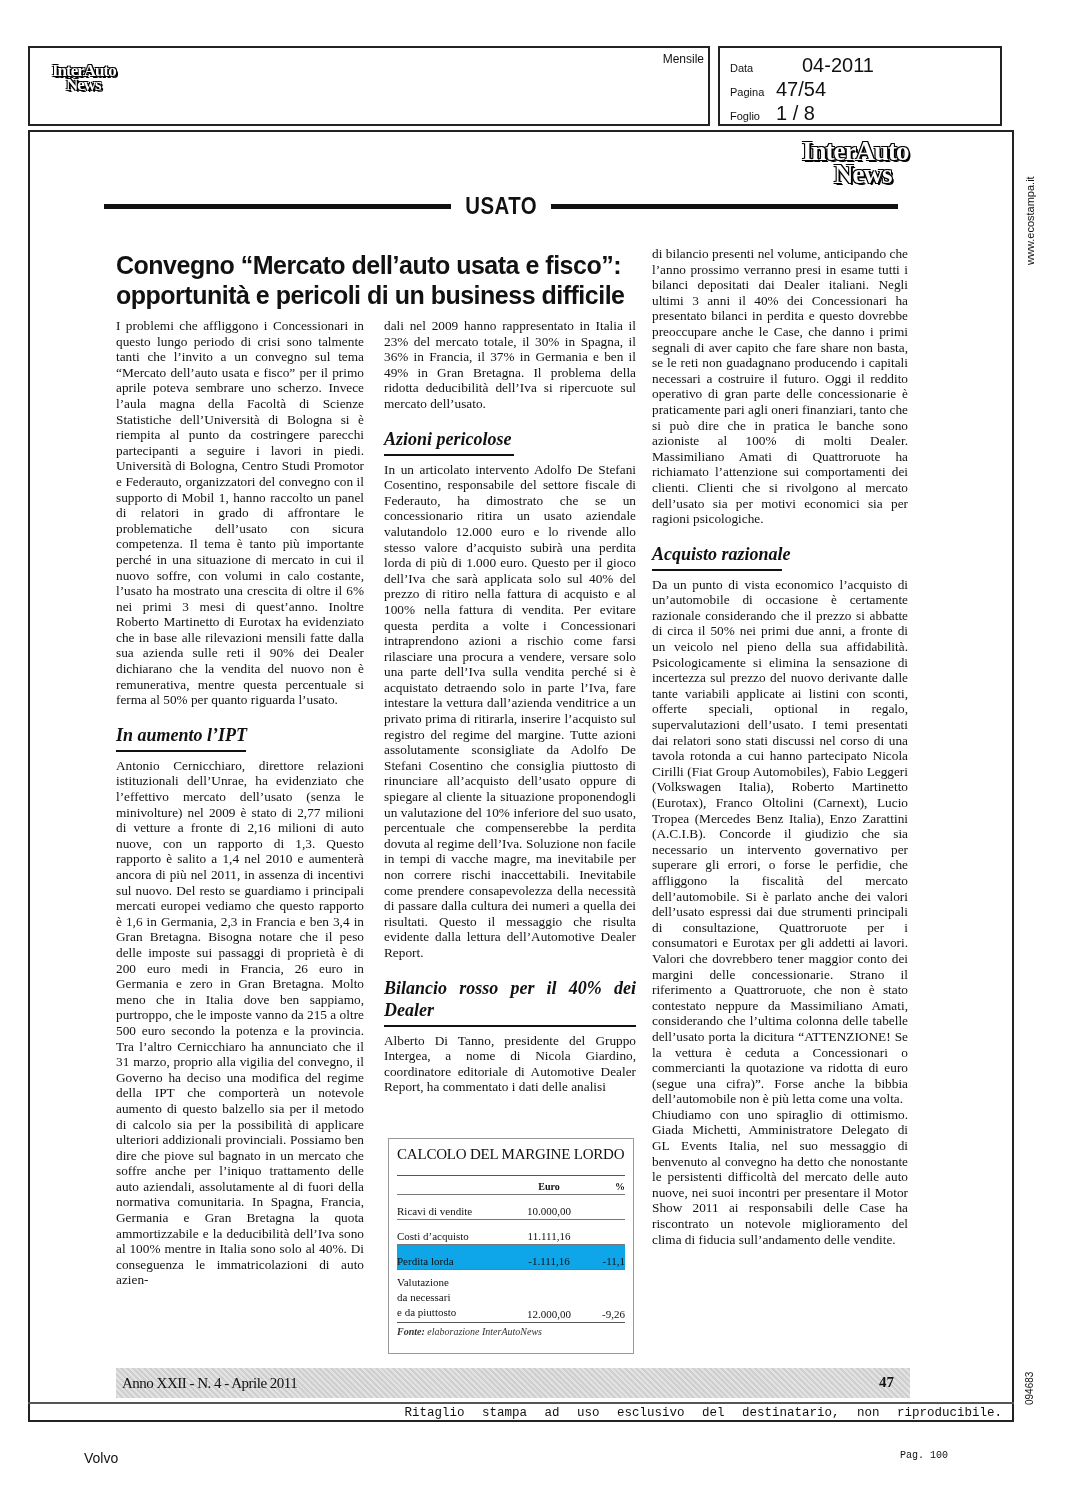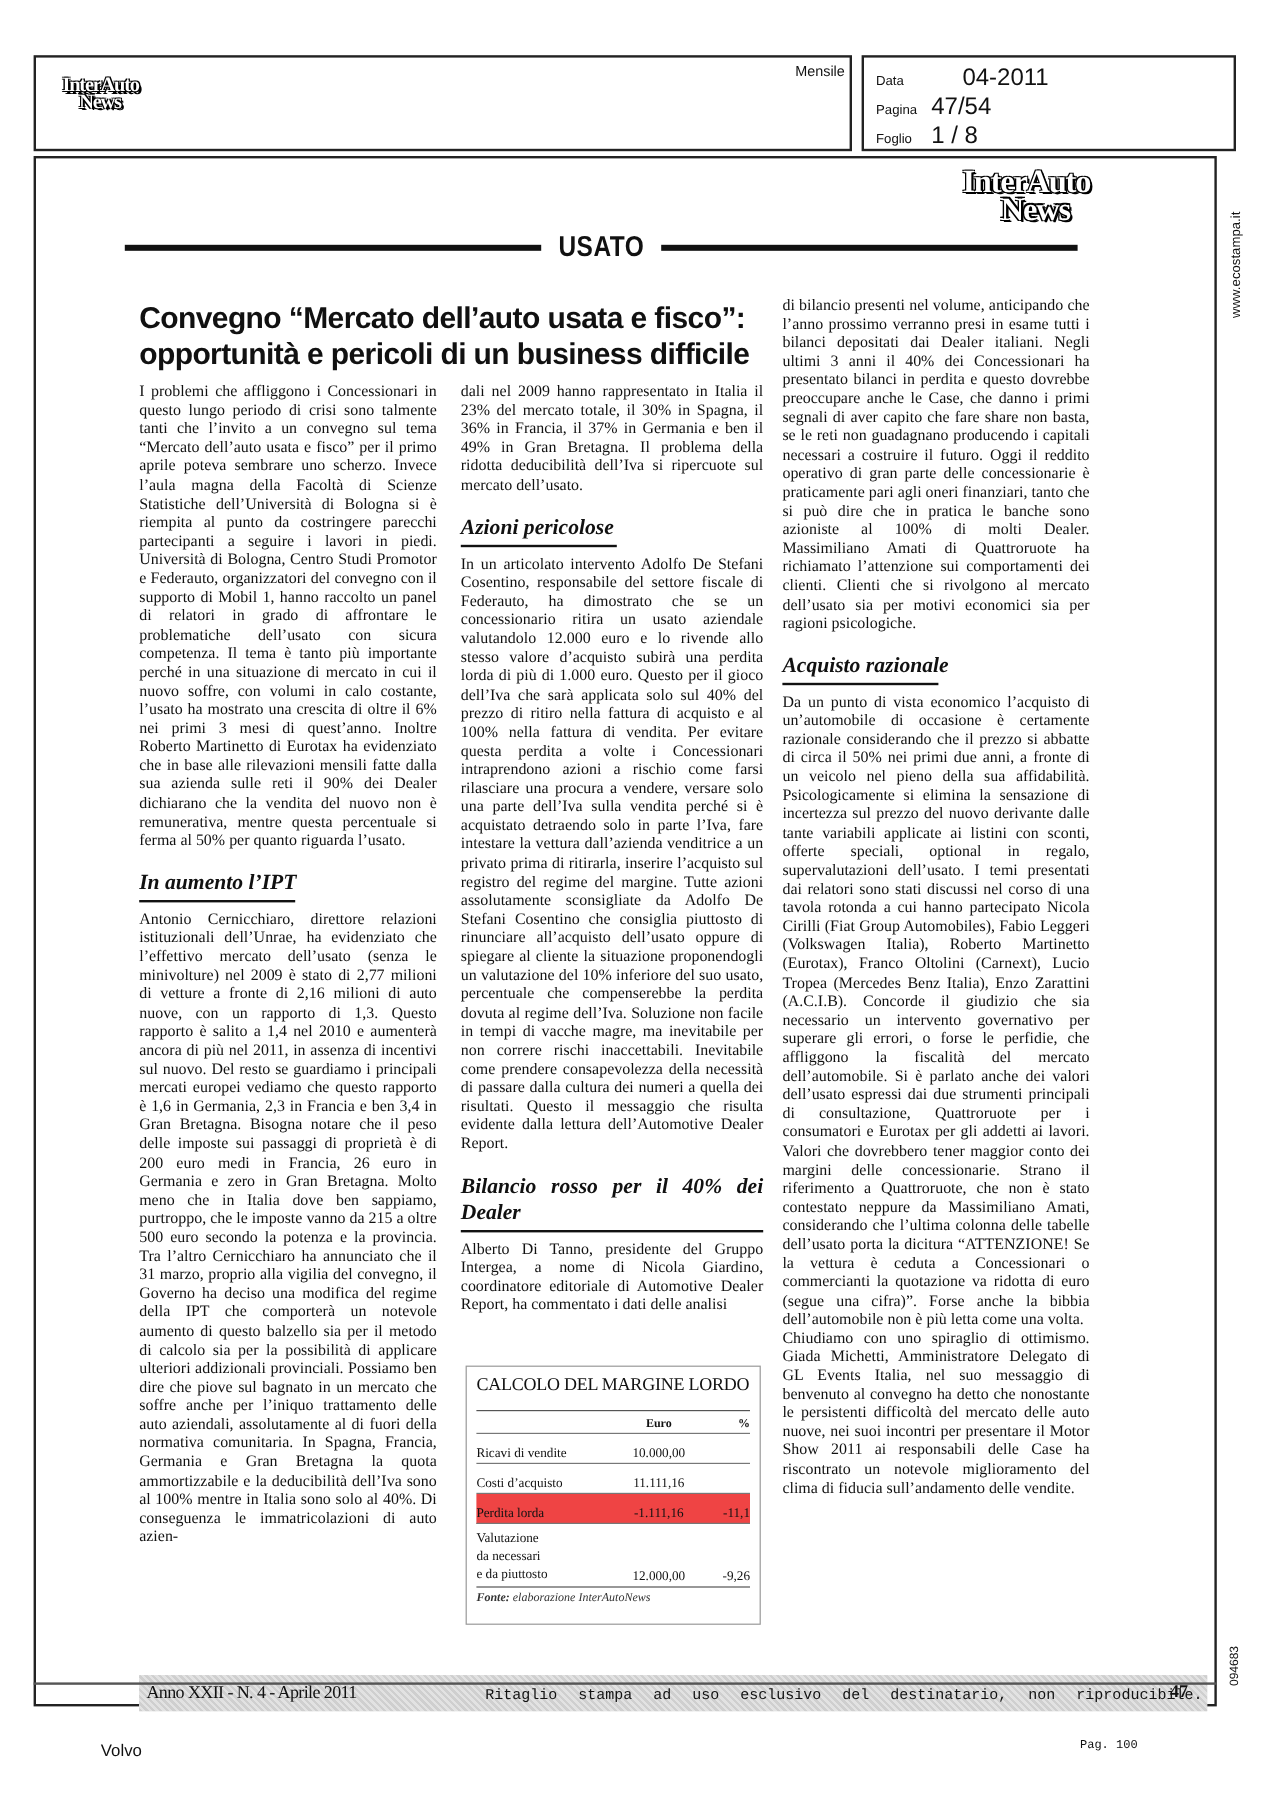--- a/index.html
+++ b/index.html
@@ -1,20 +1,20 @@
 <!DOCTYPE html>
 <html><head>
 <meta charset="utf-8">
 <style>
   html, body { margin: 0; padding: 0; background: #ffffff; }
   body { width: 1070px; height: 1500px; position: relative; overflow: hidden; font-family: "Liberation Serif", serif; color: #111; }
 
   
   .hdr-left { position: absolute; left: 28px; top: 46px; width: 682px; height: 80px; border: 2px solid #222; box-sizing: border-box; }
-  .hdr-right { position: absolute; left: 718px; top: 46px; width: 312px; height: 80px; border: 2px solid #222; box-sizing: border-box; }
+  .hdr-right { position: absolute; left: 718px; top: 46px; width: 284px; height: 80px; border: 2px solid #222; box-sizing: border-box; }
   .mensile { position: absolute; right: 4px; top: 4px; font-family: "Liberation Sans", sans-serif; font-size: 12px; }
   .logo { position: absolute; font-family: "Liberation Serif", serif; font-weight: bold; line-height: 0.85; color: #fff; text-shadow: -1px -1px 0 #000, 1px -1px 0 #000, -1px 1px 0 #000, 1px 1px 0 #000, 2px 2px 0 #000; letter-spacing: -1px; }
   .logo .l2 { display: block; padding-left: 14px; }
   .logo-small { left: 22px; top: 16px; font-size: 17px; }
   .logo-big { left: 802px; top: 140px; font-size: 27px; }
   .logo-big .l2 { padding-left: 32px; }
   .meta-row { position: absolute; left: 10px; font-family: "Liberation Sans", sans-serif; }
   .meta-label { font-size: 11px; display: inline-block; width: 46px; }
   .meta-val { font-size: 20px; }
   .row-data { top: 6px; } .row-data .meta-val { margin-left: 26px; }
@@ -47,28 +47,28 @@
   .subhead.wide::after { width: 252px; }
 
   
   .table-box { position: absolute; left: 388px; top: 1138px; width: 246px; height: 216px; border: 1px solid #999; box-sizing: border-box; padding: 6px 8px; font-size: 11px; }
   .table-title { font-size: 15px; line-height: 18px; border-bottom: 1px solid #555; padding-bottom: 12px; letter-spacing: -0.2px; }
   .trow { display: flex; border-bottom: 1px solid #777; min-height: 22px; align-items: flex-end; padding-bottom: 2px; }
   .trow .c1 { width: 112px; }
   .trow .c2 { width: 80px; text-align: center; }
   .trow .c3 { flex: 1; text-align: right; }
   .trow.head { min-height: 16px; font-weight: bold; font-size: 10px; }
-  .trow.shade { background: #ef4444; }
+  .trow.shade { background: #0ea5e9; }
   .trow.tall { min-height: 50px; border-bottom: 1px solid #555; }
   .trow.tall .c1 { line-height: 15px; }
   .source { font-style: italic; font-size: 10px; margin-top: 3px; color: #333; }
   .source b { font-weight: bold; }
 
   
-  .issue-band { position: absolute; left: 116px; top: 1396px; width: 890px; height: 30px; background: #d9d9d9; background-image: repeating-linear-gradient(45deg, #cfcfcf 0 2px, #e2e2e2 2px 4px); }
+  .issue-band { position: absolute; left: 116px; top: 1368px; width: 794px; height: 30px; background: #d9d9d9; background-image: repeating-linear-gradient(45deg, #cfcfcf 0 2px, #e2e2e2 2px 4px); }
   .issue-left { position: absolute; left: 6px; top: 7px; font-size: 15px; letter-spacing: -0.5px; }
   .issue-right { position: absolute; right: 16px; top: 6px; font-size: 15px; font-weight: bold; font-family: Liberation Serif, serif; }
   .clip-line { position: absolute; left: 28px; top: 1402px; width: 986px; border-top: 2px solid #555; }
   .clip-note { position: absolute; left: 28px; top: 1406px; width: 974px; text-align: right; font-family: "Liberation Mono", monospace; font-size: 12.5px; word-spacing: 10px; }
   .page-client { position: absolute; left: 84px; top: 1450px; font-family: "Liberation Sans", sans-serif; font-size: 14px; }
   .page-num { position: absolute; left: 900px; top: 1450px; font-family: Liberation Mono, monospace; font-size: 10px; }
 </style>
 </head>
 <body>
 

